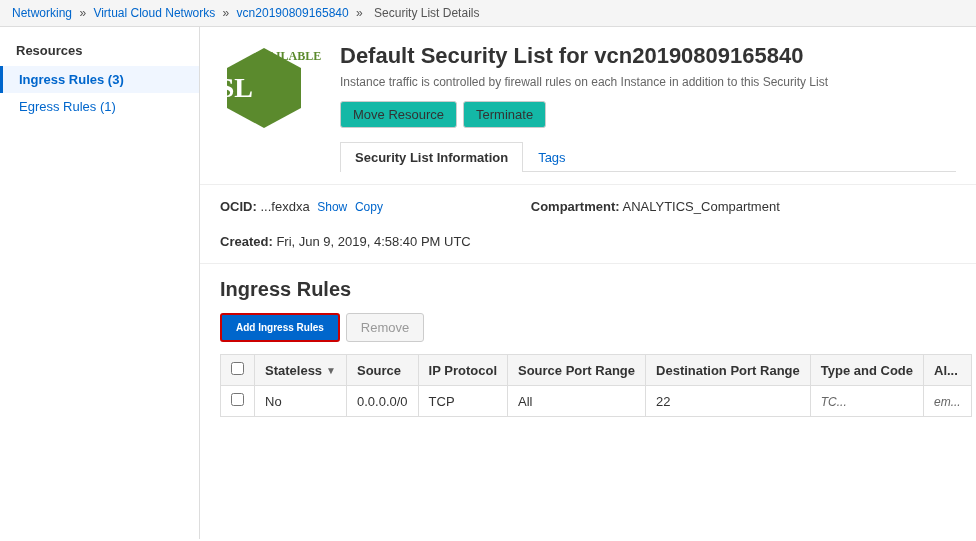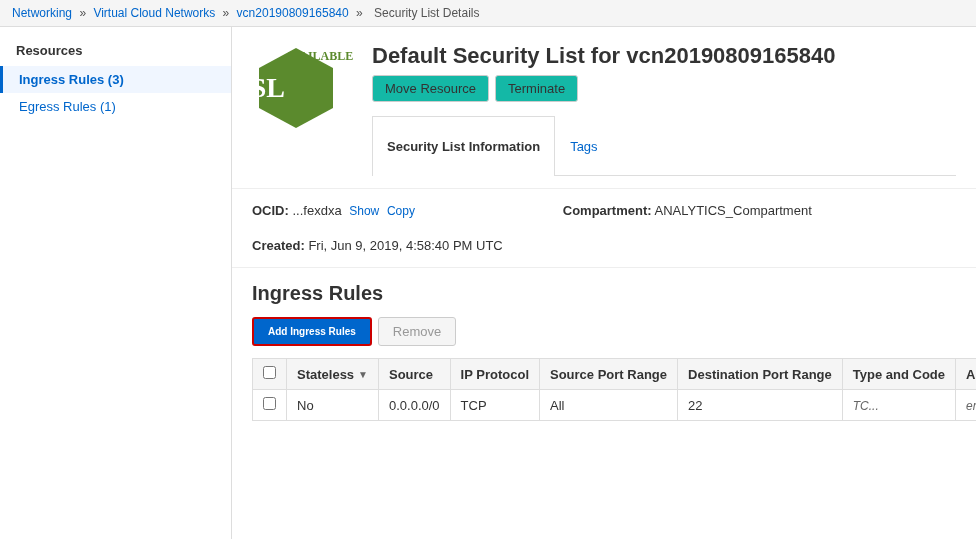--- a/index.html
+++ b/index.html
@@ -17,21 +17,21 @@
     .breadcrumb span { color: #555; margin: 0 4px; }
 
     
     .main-layout {
       display: flex;
       height: calc(541px - 29px);
     }
 
     
     .sidebar {
-      width: 232px;
+      width: 200px;
       border-right: 1px solid #ddd;
       padding: 16px 0;
       flex-shrink: 0;
     }
     .sidebar-section-title {
       font-size: 13px;
       font-weight: bold;
       color: #333;
       padding: 0 16px 8px 16px;
     }
@@ -132,21 +132,21 @@
       border-color: #0055aa;
     }
 
     
     .tabs {
       display: flex;
       border-bottom: 1px solid #ddd;
       margin-bottom: 0;
     }
     .tab {
-      padding: 22px 14px;
+      padding: 7px 14px;
       cursor: pointer;
       font-size: 13px;
       color: #0066cc;
       border: 1px solid transparent;
       border-bottom: none;
       margin-bottom: -1px;
     }
     .tab.active {
       background: #fff;
       border-color: #ddd;
@@ -266,20 +266,21 @@
           <svg width="90" height="90" viewBox="0 0 90 90">
             <polygon points="45,5 82,25 82,65 45,85 8,65 8,25" fill="#5b8a2d"></polygon>
           </svg>
           <span class="hex-label">SL</span>
         </div>
         <div class="available-text">AVAILABLE</div>
       </div>
 
       <div class="header-info">
         <div class="page-title">Default Security List for vcn20190809165840</div>
+        <div class="subtitle">Instance traffic is controlled by firewall rules on each Instance in addition to this Security List</div>
 
         <div class="action-buttons">
           <button class="btn">Move Resource</button>
           <button class="btn">Terminate</button>
         </div>
 
         <div class="tabs">
           <div class="tab active">
             <span>Security List Information</span>
           </div>

